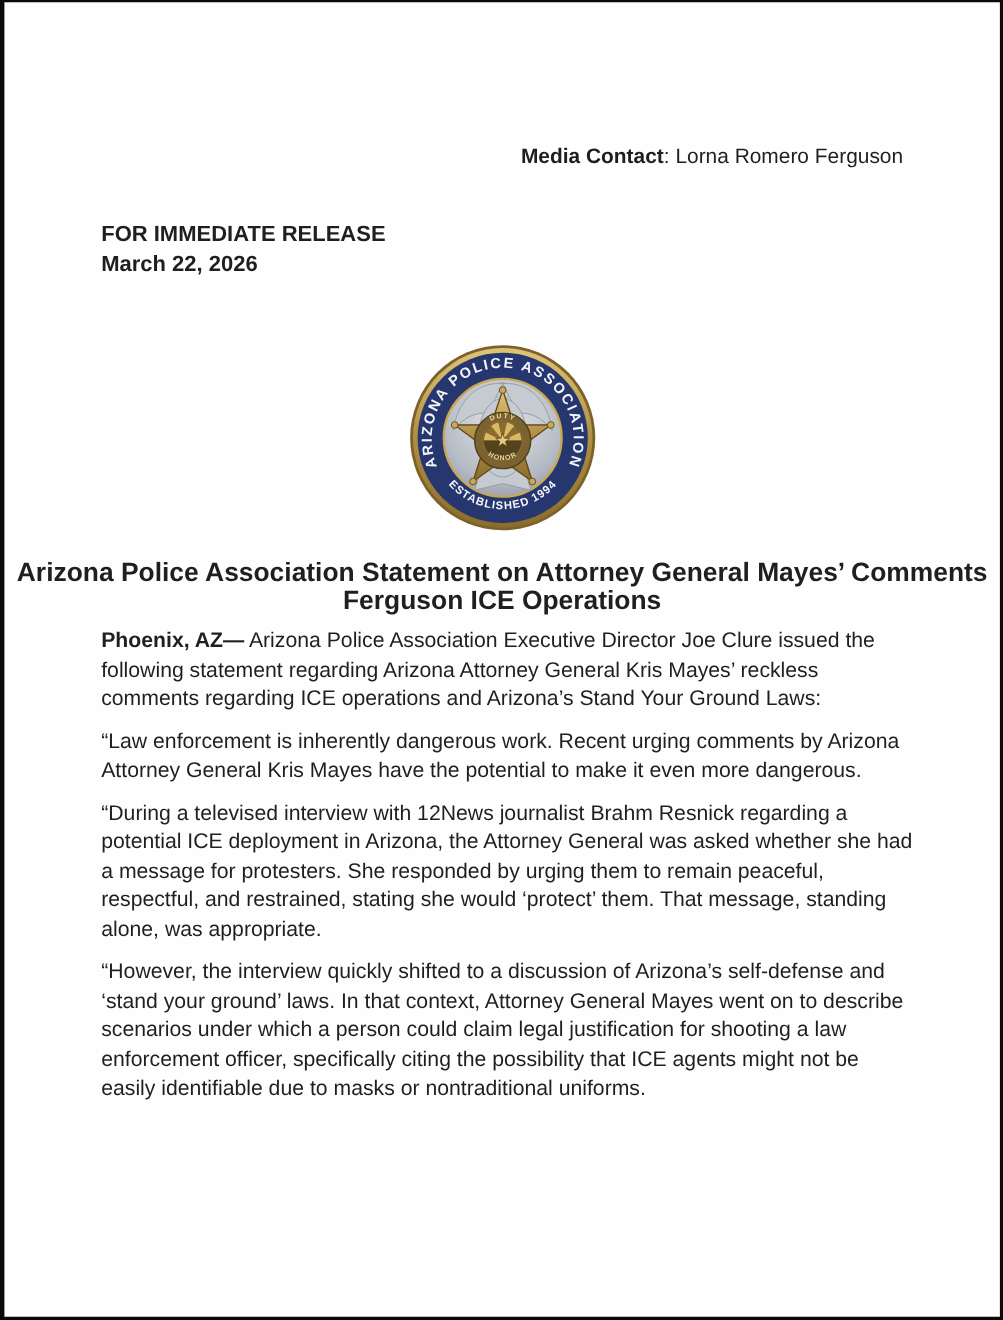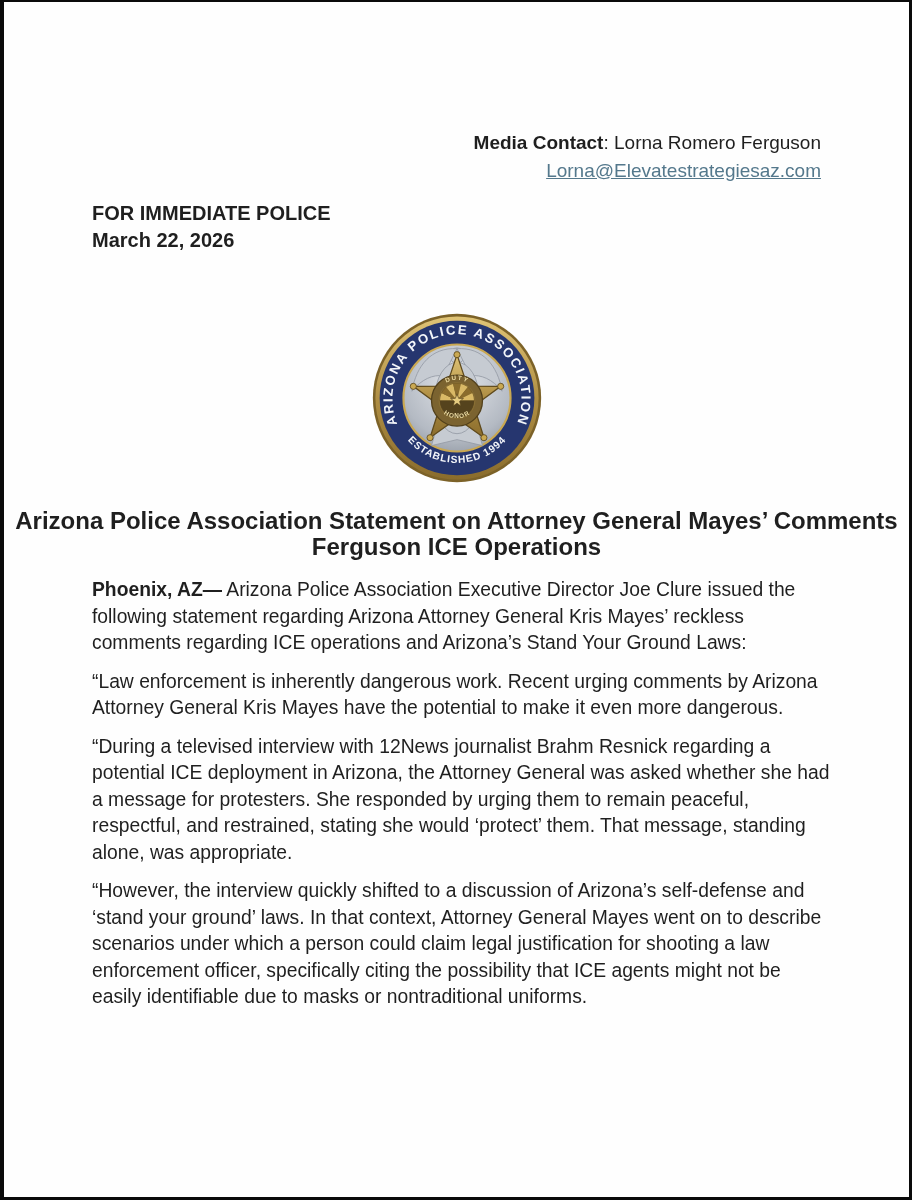--- a/index.html
+++ b/index.html
@@ -32,37 +32,36 @@
     width:170px; height:170px;
   }
   .doc-title{
     position:absolute; top:506px; left:0; right:0;
     text-align:center; font-weight:bold; font-size:24px; line-height:26px;
   }
   .body-text{
     position:absolute; top:568px; left:88px; width:740px;
     font-size:19.3px; line-height:26.5px; text-align:left;
   }
-  .body-text p{ margin:7px 0 12px 0; }
+  .body-text p{ margin:0 0 12px 0; }
   .ring-text{ fill:#f4f6fa; font-family:"Liberation Sans", sans-serif; font-weight:bold; }
   .badge-text{ fill:#ecdca4; font-family:"Liberation Sans", sans-serif; font-weight:bold; }
   a{ color:#54788c; }
 </style>
 </head>
 <body>
 
 <div class="paper">
 
   <div class="contact">
     <div><strong>Media Contact</strong><span>: Lorna Romero Ferguson</span></div>
-    <a class="email">Lorna@Elevatestrategiesaz.com</a>
   </div>
 
   <div class="release">
-    <div>FOR IMMEDIATE POLICE</div>
+    <div>FOR IMMEDIATE RELEASE</div>
     <div>March 22, 2026</div>
   </div>
 
   <div class="logo-wrap">
     <svg width="170" height="170" viewBox="0 0 200 200">
       <defs>
         <radialGradient id="gSilver" cx="50%" cy="35%" r="75%">
           <stop offset="0" stop-color="#e3e6ea"></stop>
           <stop offset="0.7" stop-color="#b4bac3"></stop>
           <stop offset="1" stop-color="#8e95a0"></stop>

